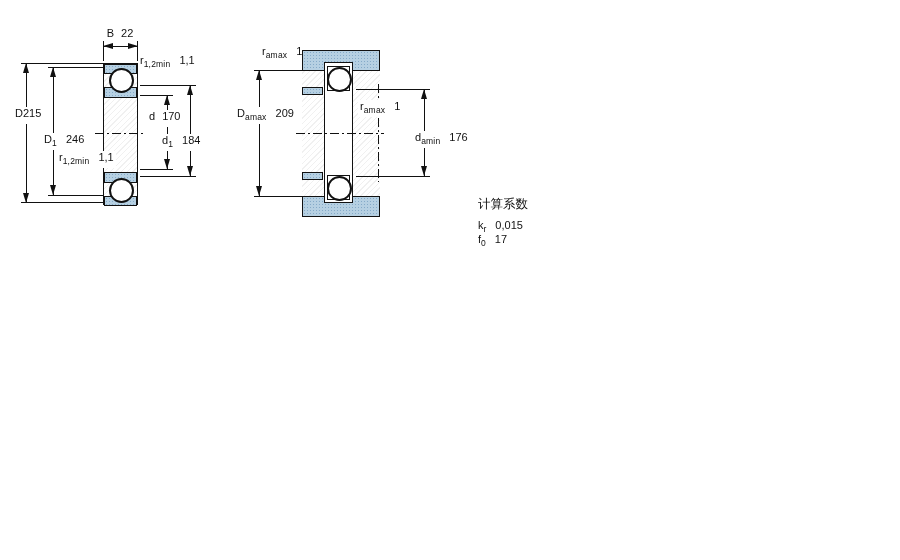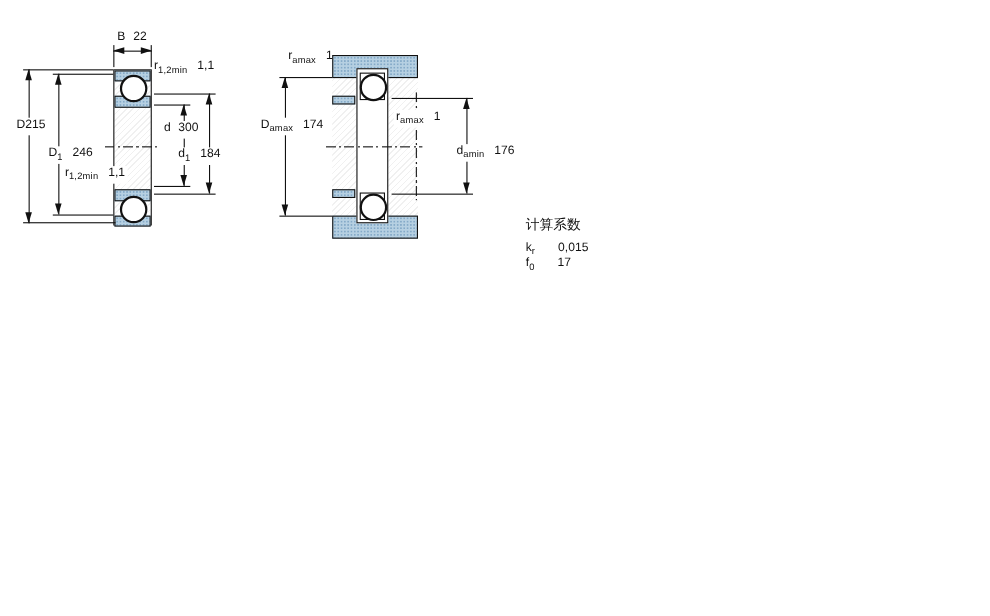--- a/index.html
+++ b/index.html
@@ -31,21 +31,21 @@
   .ball{position:absolute;border:2px solid var(--line,#111);border-radius:50%;background:#fff;}
   
   .lbl{position:absolute;font-size:11px;line-height:13px;white-space:nowrap;}
   .lbl .sub{font-size:8.5px;vertical-align:-3px;letter-spacing:0.2px;}
   .lbl .val{margin-left:9px;}
   .lbl.bg{background:#fff;padding:0 2px;}
   .lbl.center{text-align:center;}
   .calc-title{position:absolute;font-size:12.5px;font-weight:normal;white-space:nowrap;}
   .calc-row{position:absolute;font-size:11px;white-space:nowrap;}
   .calc-row .sub{font-size:8.5px;vertical-align:-3px;}
-  .calc-row .val{margin-left:21px;}
+  .calc-row .val{margin-left:9px;}
 </style>
 </head>
 <body>
 
 <div id="canvas">
 
   <div>
 
     <div class="ring-rect" style="left:103px;top:63px;width:33px;height:140px;"></div>
 
@@ -89,21 +89,21 @@
     <div class="lbl bg" style="left:42px;top:133px;">
       <span>D</span><span class="sub">1</span><span class="val">246</span>
     </div>
 
     <div class="hl" style="left:140px;top:95px;width:33px;"></div>
     <div class="hl" style="left:140px;top:169px;width:33px;"></div>
     <div class="vl" style="left:167px;top:95px;height:74px;"></div>
     <div class="arrU" style="left:164px;top:95px;"></div>
     <div class="arrD" style="left:164px;top:159px;"></div>
     <div class="lbl bg" style="left:147px;top:110px;">
-      <span>d</span><span class="sub"></span><span class="val" style="margin-left:7px;">300</span>
+      <span>d</span><span class="sub"></span><span class="val" style="margin-left:7px;">170</span>
     </div>
 
     <div class="hl" style="left:140px;top:85px;width:56px;"></div>
     <div class="hl" style="left:140px;top:176px;width:56px;"></div>
     <div class="vl" style="left:190px;top:85px;height:91px;"></div>
     <div class="arrU" style="left:187px;top:85px;"></div>
     <div class="arrD" style="left:187px;top:166px;"></div>
     <div class="lbl bg" style="left:160px;top:134px;">
       <span>d</span><span class="sub">1</span><span class="val">184</span>
     </div>
@@ -131,21 +131,21 @@
 
     <div class="dashdot-h" style="left:296px;top:133px;width:88px;"></div>
     <div class="dashdot-v" style="left:378px;top:84px;height:98px;"></div>
 
     <div class="hl" style="left:254px;top:70px;width:48px;"></div>
     <div class="hl" style="left:254px;top:196px;width:48px;"></div>
     <div class="vl" style="left:259px;top:70px;height:126px;"></div>
     <div class="arrU" style="left:256px;top:70px;"></div>
     <div class="arrD" style="left:256px;top:186px;"></div>
     <div class="lbl bg" style="left:235px;top:107px;">
-      <span>D</span><span class="sub">amax</span><span class="val">174</span>
+      <span>D</span><span class="sub">amax</span><span class="val">209</span>
     </div>
 
     <div class="lbl" style="left:262px;top:45px;">
       <span>r</span><span class="sub">amax</span><span class="val">1</span>
     </div>
 
     <div class="lbl bg" style="left:358px;top:100px;">
       <span>r</span><span class="sub">amax</span><span class="val">1</span>
     </div>
 

